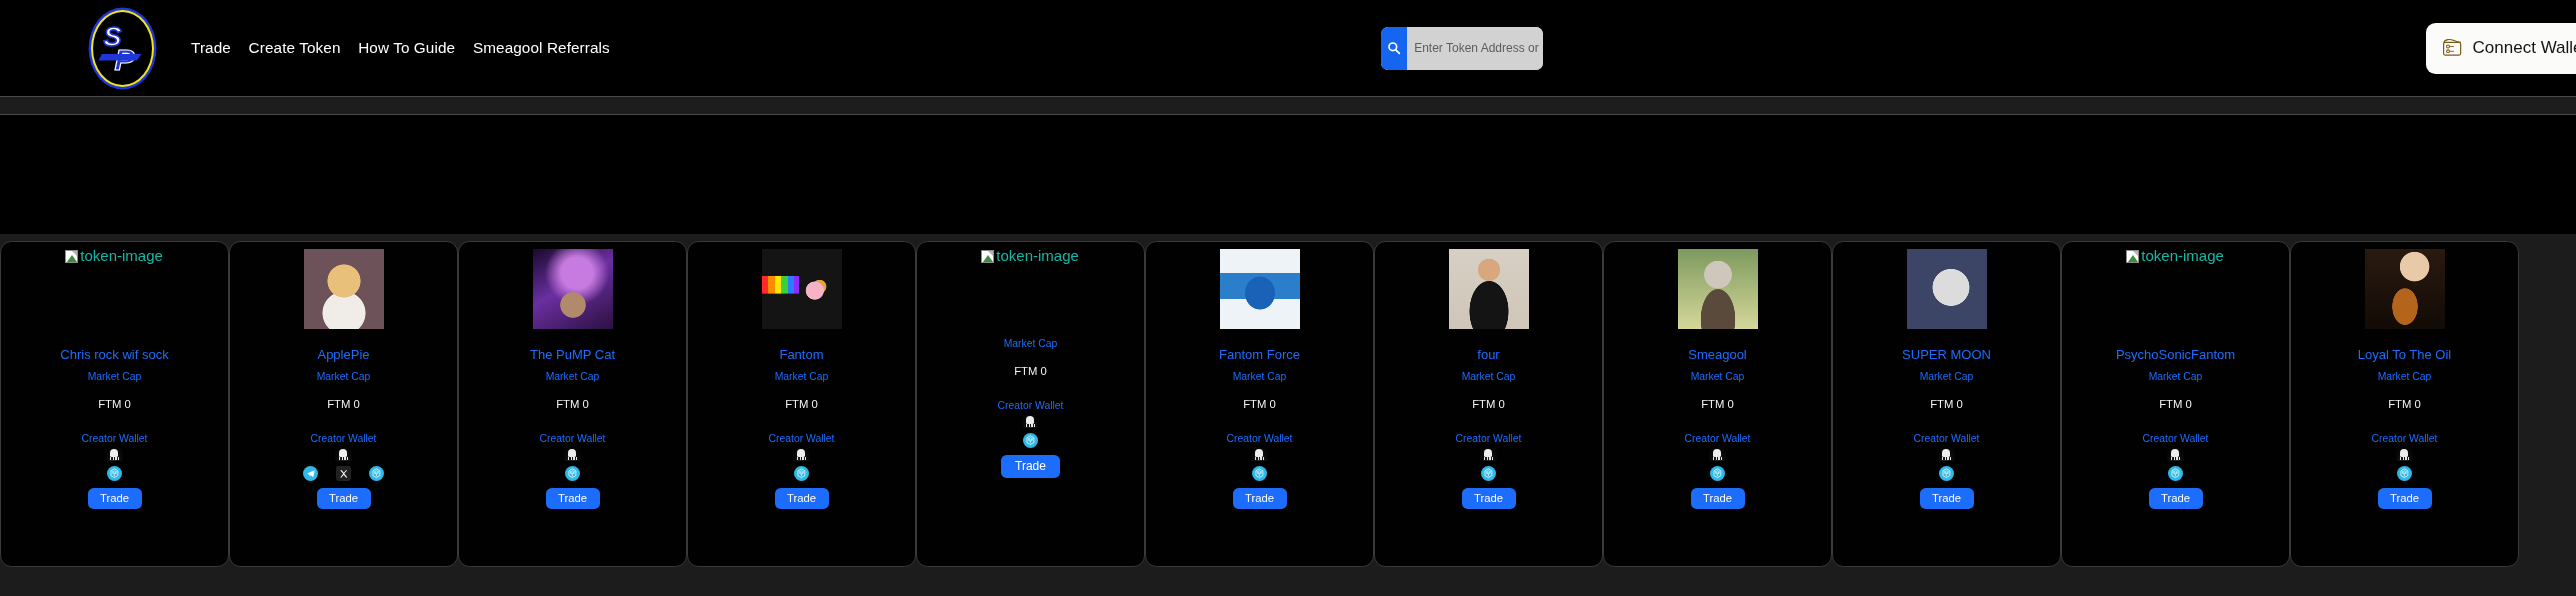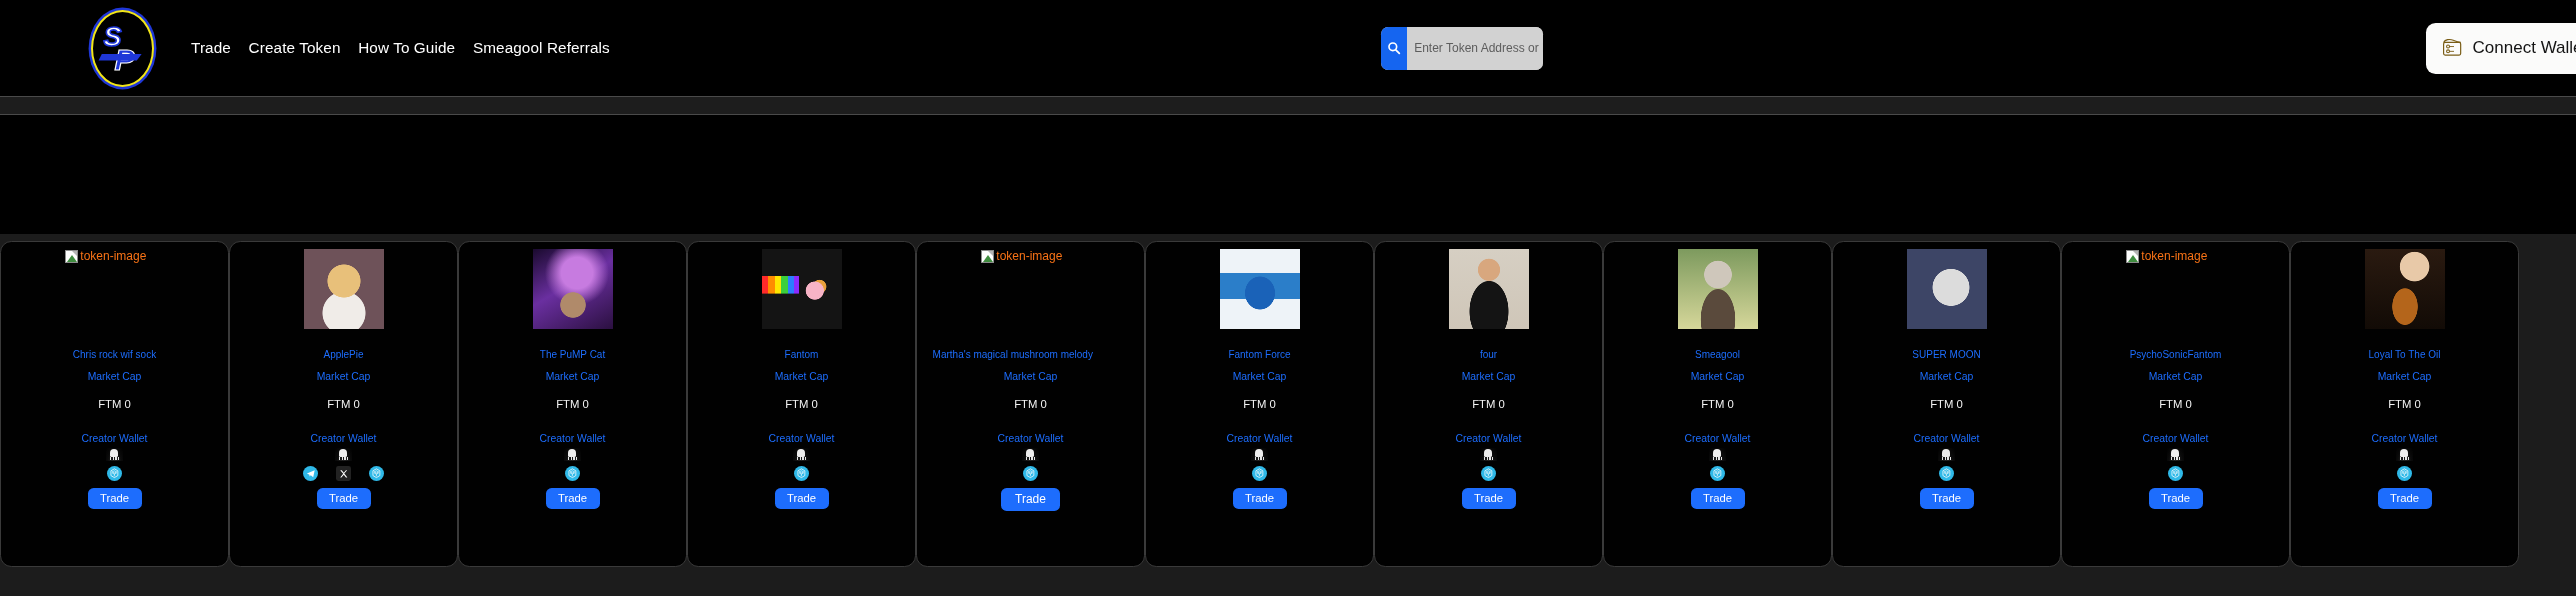--- a/index.html
+++ b/index.html
@@ -252,30 +252,30 @@
   }
   .broken-glyph::after {
     content: "";
     position: absolute;
     right: 0; top: 0;
     width: 0; height: 0;
     border-left: 5.6px solid transparent;
     border-top: 5.6px solid #b4b4b4;
   }
   .broken-alt {
-    color: #f97316;
-    font-size: 12px;
+    color: #14b8a6;
+    font-size: 15px;
     line-height: 14.5px;
     width: 87px;
     word-break: break-word;
   }
 
   .card-title {
     color: #1d6dfd;
-    font-size: 10px;
+    font-size: 13px;
     line-height: 15.3px;
     text-align: center;
     padding: 0 6.4px;
     margin-top: 17.7px;
     max-width: 215px;
   }
   .token-card.tall-title .card-title { text-align: left; width: 100%; padding-left: 9.6px; }
 
   .mc-label {
     color: #1d6dfd;
@@ -507,21 +507,20 @@
       </div>
       <button class="trade-btn">Trade</button>
     </div>
     <div class="token-card tall-title">
       <div class="card-media">
         <div class="broken-image">
           <span class="broken-glyph"></span>
           <span class="broken-alt">token-image</span>
         </div>
       </div>
-      <div class="card-title">Martha's magical mushroom melody</div>
       <div class="mc-label">Market Cap</div>
       <div class="mc-value">FTM 0</div>
       <div class="cw-label-small">Creator Wallet</div>
       <div class="avatar"></div>
       <div class="socials">
         <span class="social-btn">
           <svg width="8.8" height="10.4" viewBox="0 0 14 16">
             <path d="M7 1 L12.5 4.2 V11.8 L7 15 L1.5 11.8 V4.2 Z" fill="none" stroke="#ffffff" stroke-width="1.2"></path>
             <path d="M7 4.2 L10.6 6 L7 7.8 L3.4 6 Z M3.4 7.6 L7 9.4 L10.6 7.6 M7 9.4 V13" fill="none" stroke="#ffffff" stroke-width="1"></path>
           </svg>

